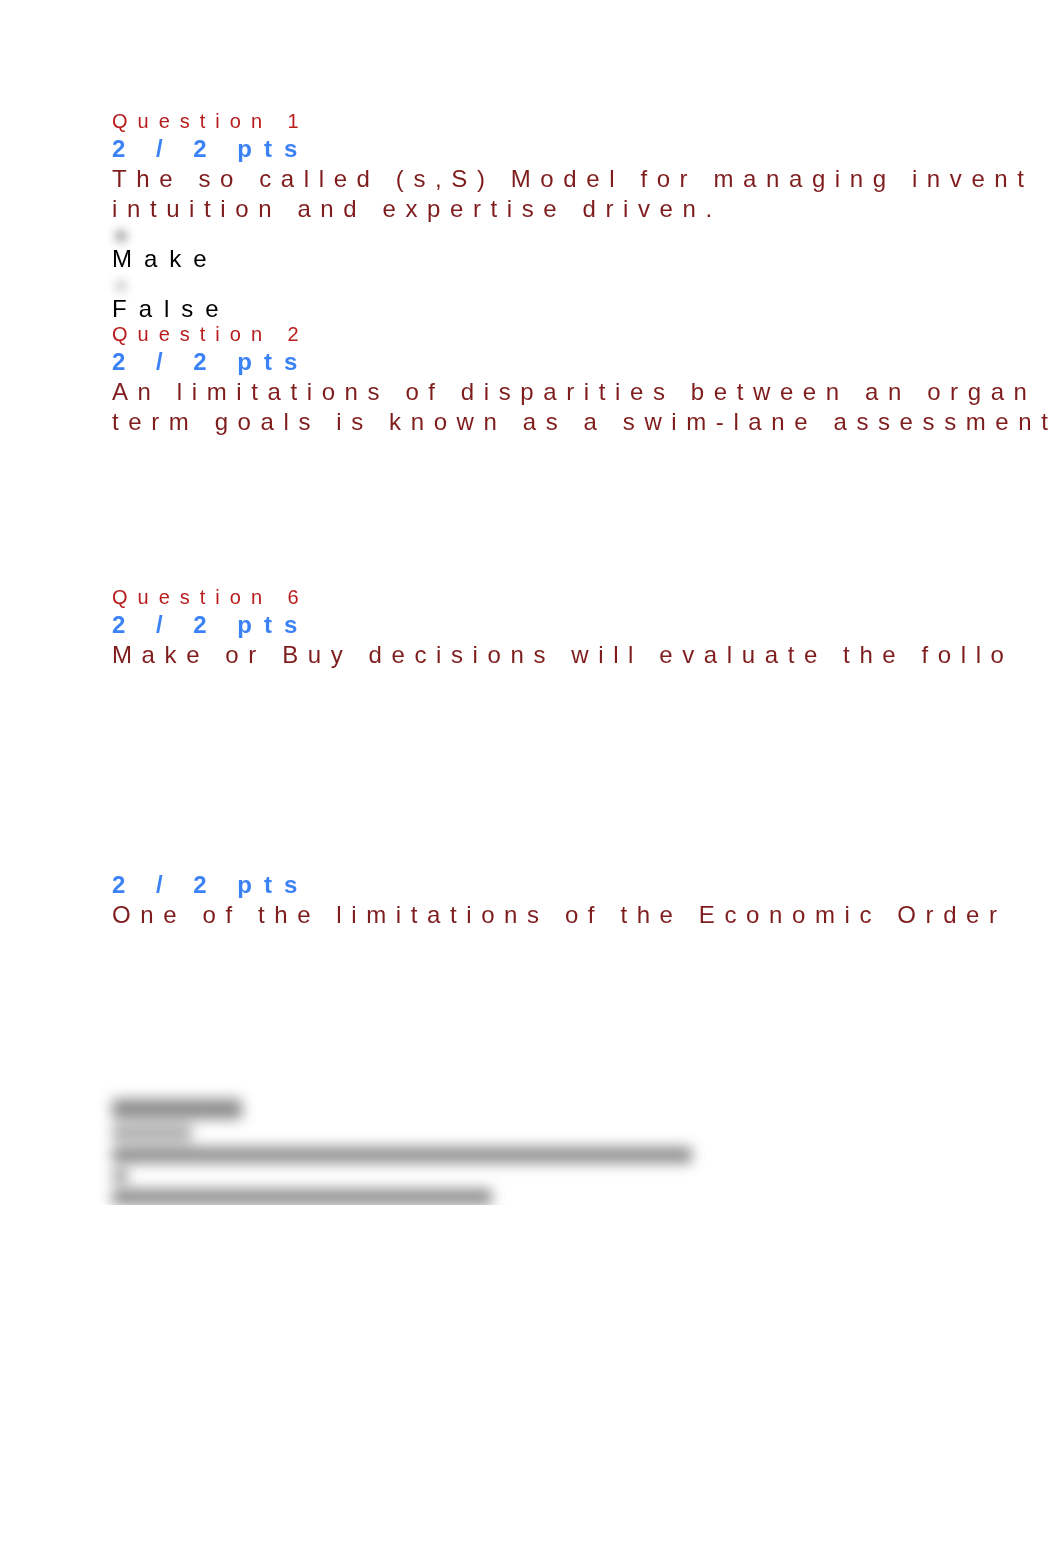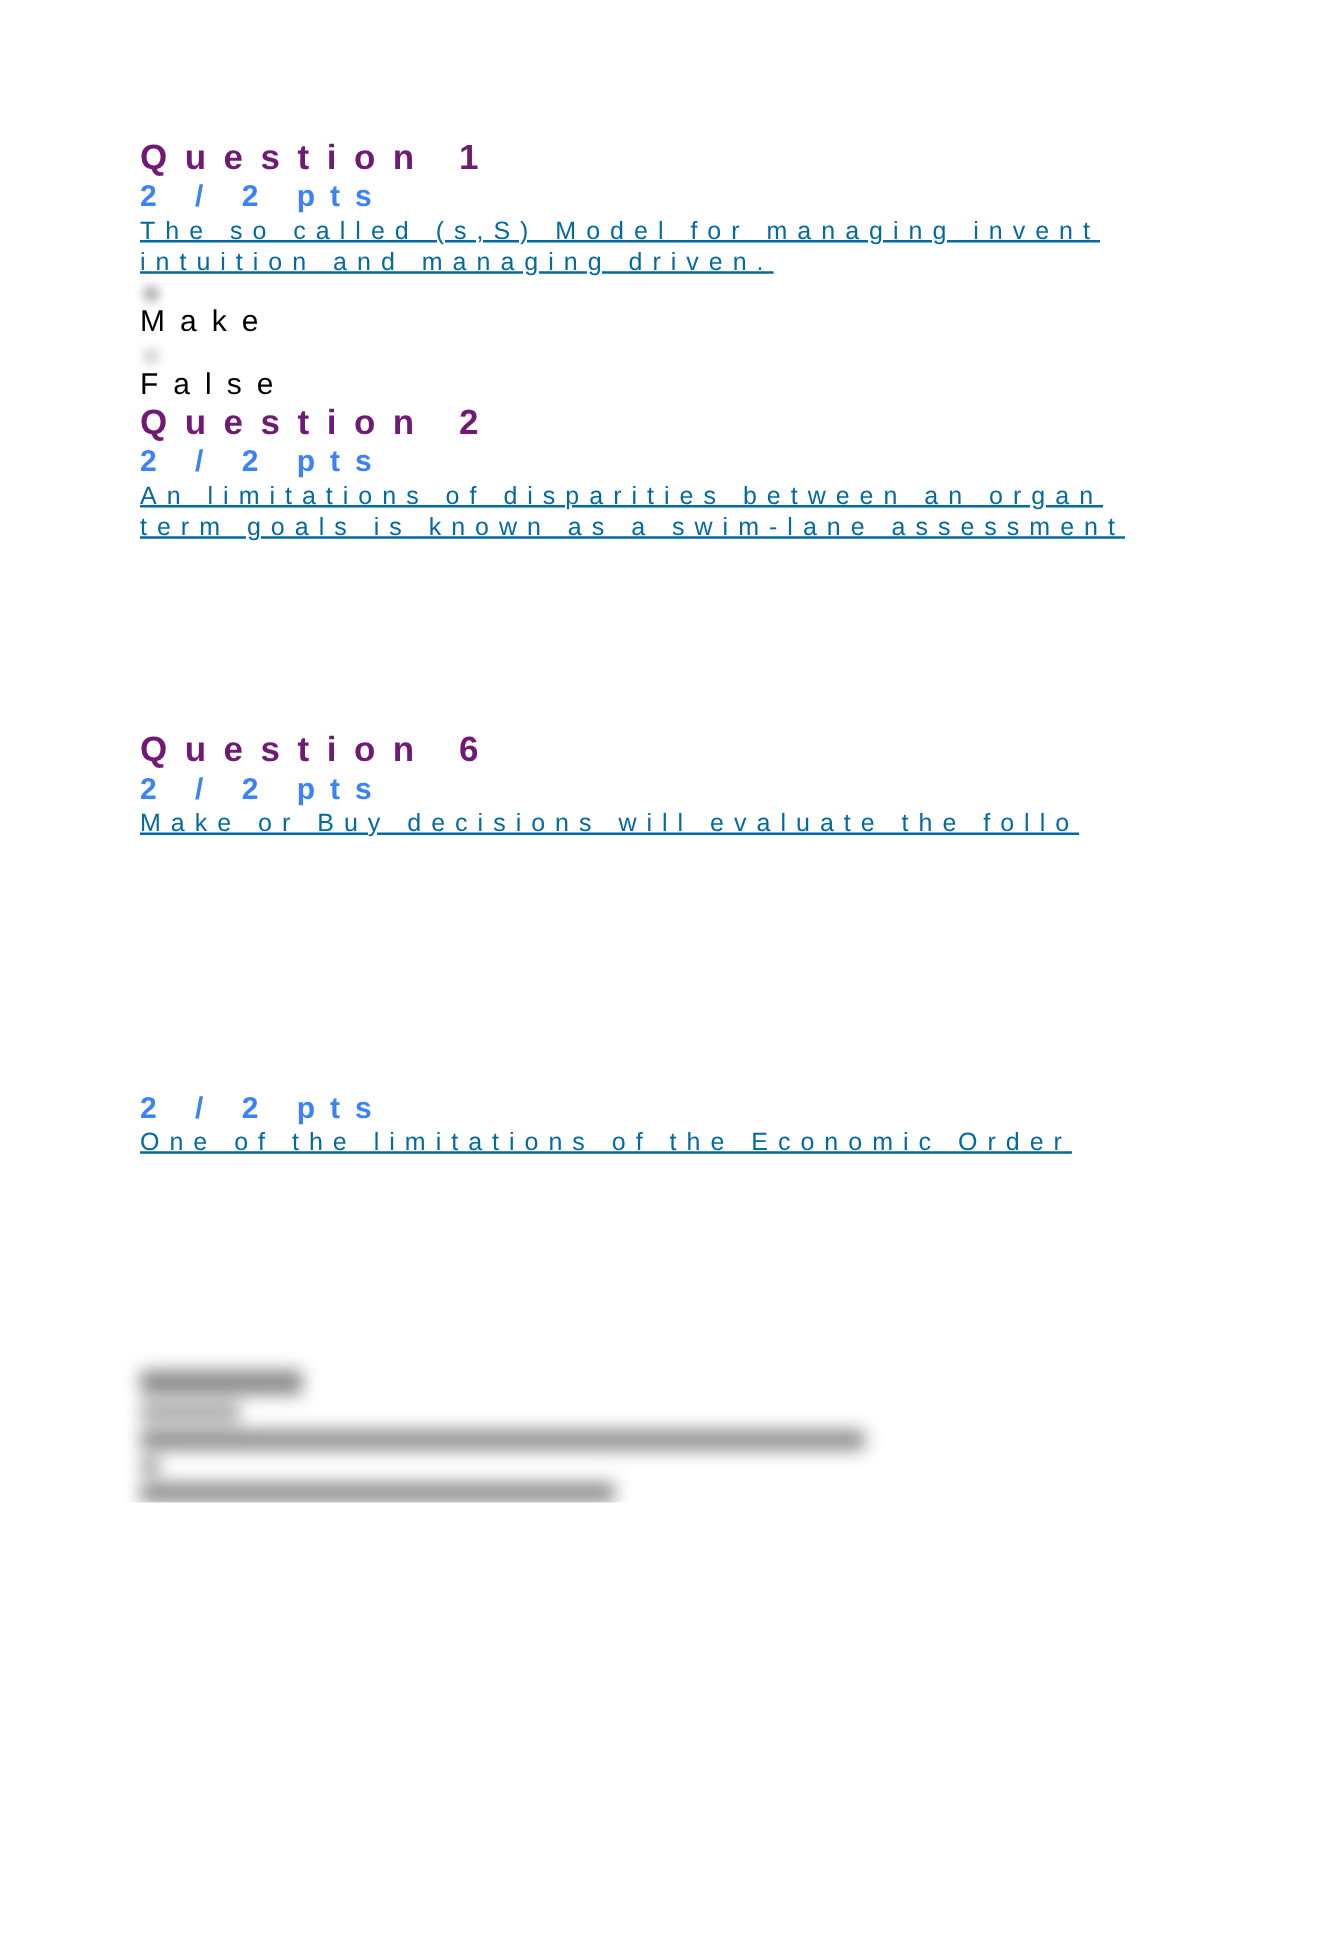--- a/index.html
+++ b/index.html
@@ -9,43 +9,42 @@
     font-family: "Helvetica Neue", Helvetica, Arial, sans-serif;
     color: #000;
     width: 1062px;
   }
   .page {
     padding: 110px 0 0 112px;
     width: 950px;
     overflow: hidden;
   }
   .q-title {
-    font-size: 28px;
-    font-weight: 700;
+    font-size: 20px;
+    font-weight: 400;
     letter-spacing: 0.5em;
-    color: #701a75;
+    color: #b91c1c;
     margin: 0;
     white-space: nowrap;
   }
   .pts {
     font-size: 24px;
     font-weight: 700;
     letter-spacing: 0.5em;
     color: #3b82f6;
     margin: 2px 0 0 0;
     white-space: nowrap;
   }
   .body-line {
-    font-size: 20px;
+    font-size: 24px;
     font-weight: 400;
     letter-spacing: 0.4em;
-    color: #0369a1;
+    color: #7f1d1d;
     margin: 2px 0 0 0;
     white-space: nowrap;
-    text-decoration: underline;
   }
   .choice {
     font-size: 24px;
     font-weight: 400;
     letter-spacing: 0.5em;
     color: #000;
     margin: 0;
     white-space: nowrap;
   }
   .blur-dot {
@@ -106,21 +105,21 @@
 </style>
 </head>
 <body>
 
 <div class="page">
 
   <div>
     <div class="q-title">Question 1</div>
     <div class="pts">2 / 2 pts</div>
     <div class="body-line">The so called (s,S) Model for managing invent</div>
-    <div class="body-line">intuition and managing driven.</div>
+    <div class="body-line">intuition and expertise driven.</div>
     <div class="blur-dot"></div>
     <div class="choice">Make</div>
     <div class="blur-dot light"></div>
     <div class="choice">False</div>
   </div>
 
   <div>
     <div class="q-title">Question 2</div>
     <div class="pts">2 / 2 pts</div>
     <div class="body-line">An limitations of disparities between an organ</div>

